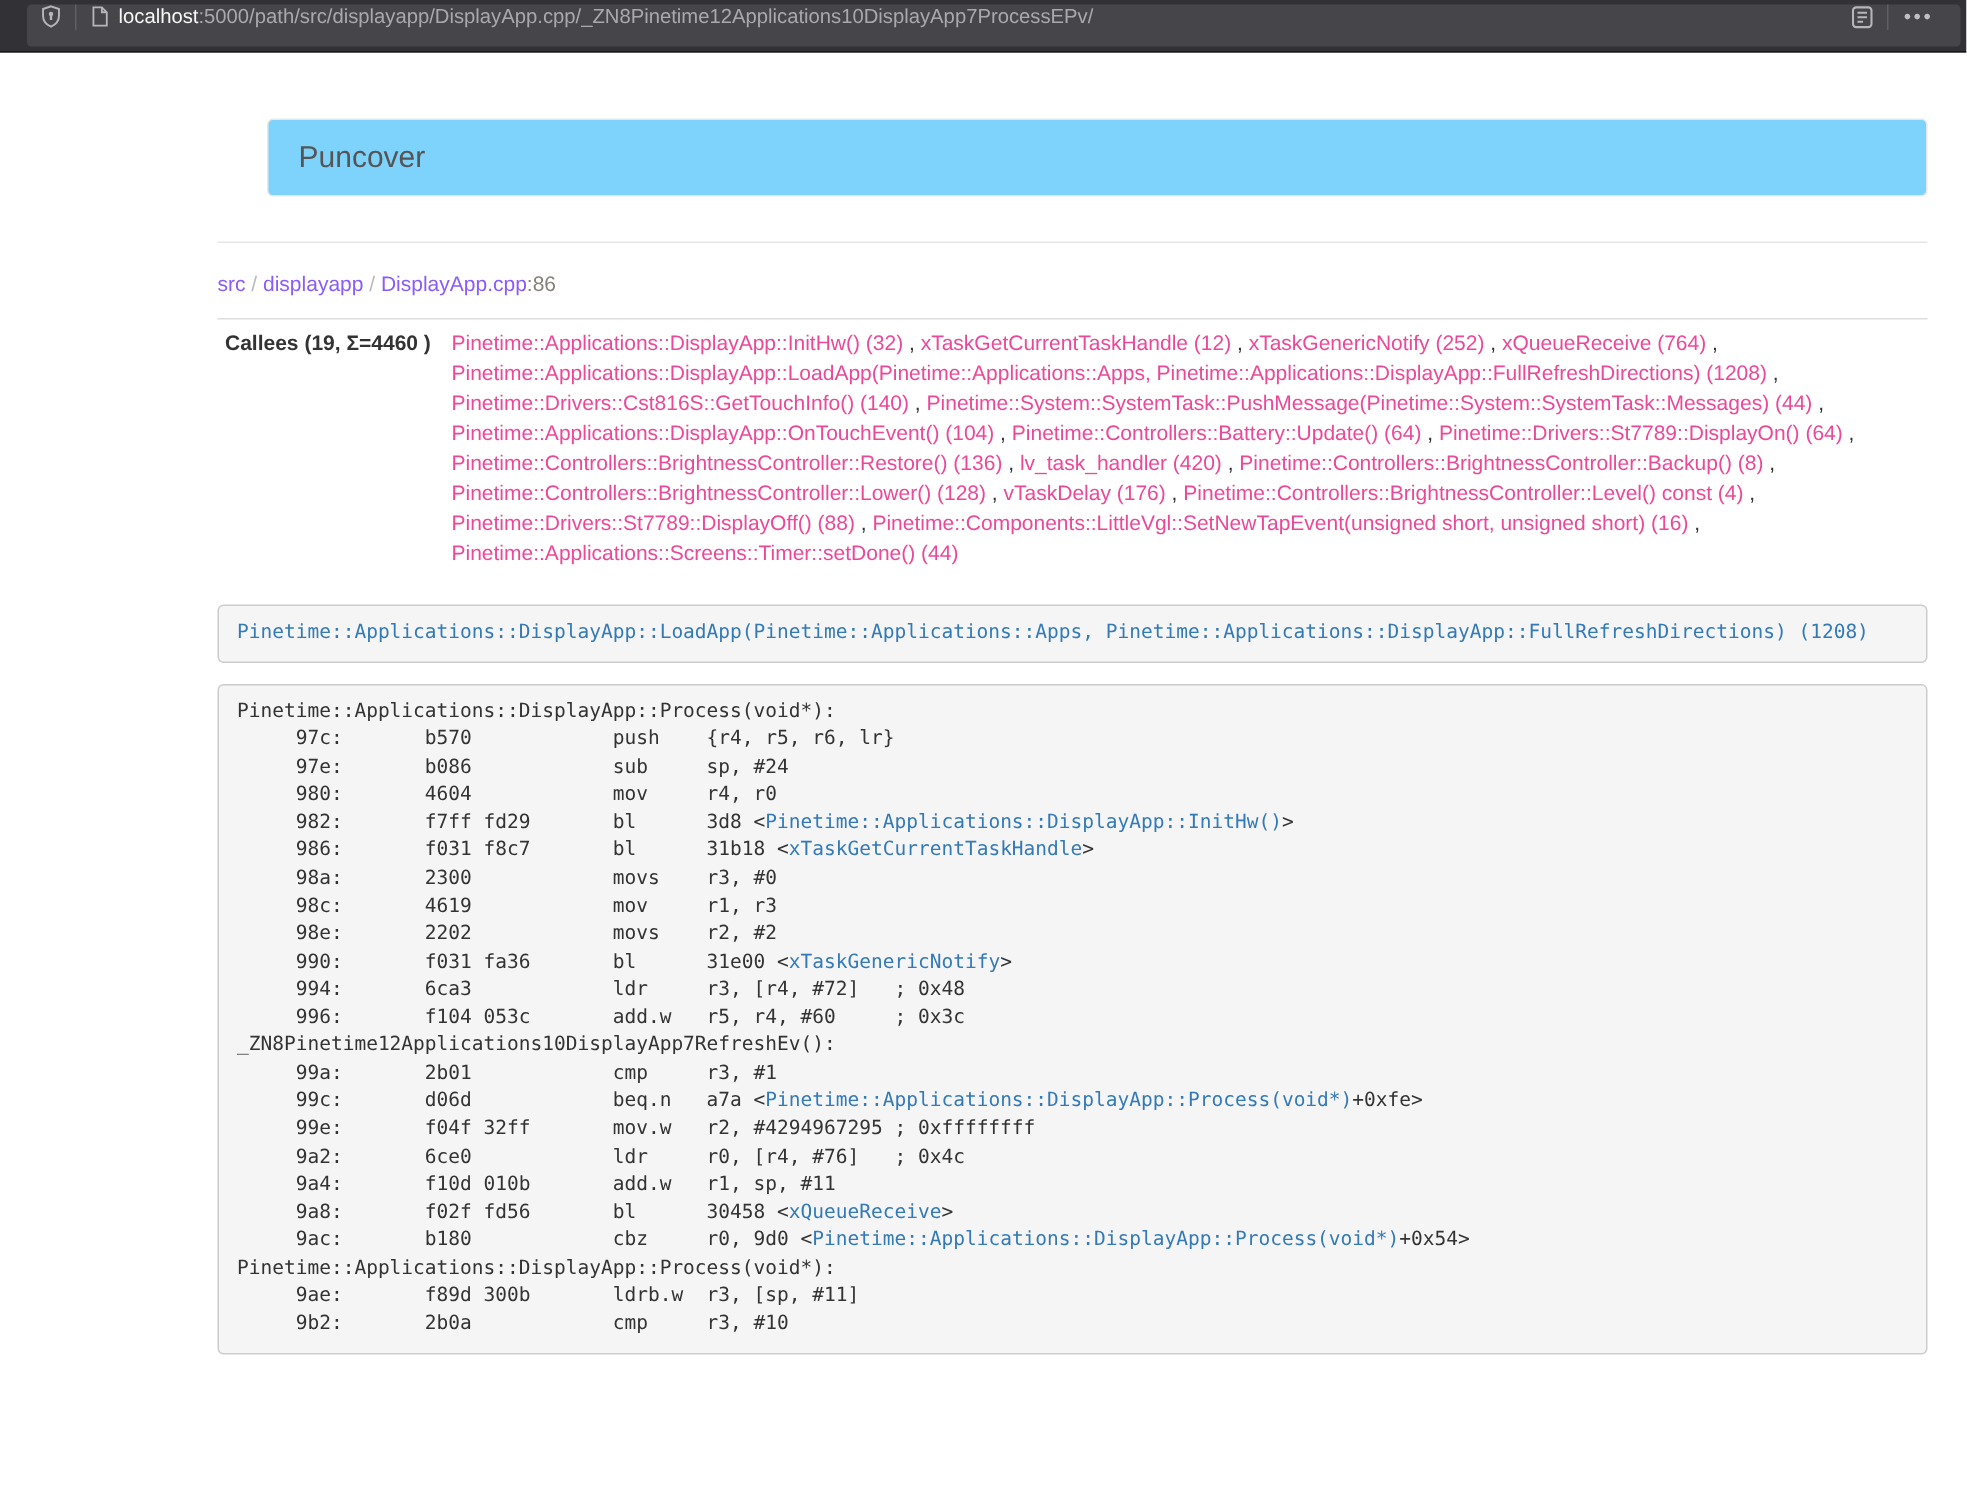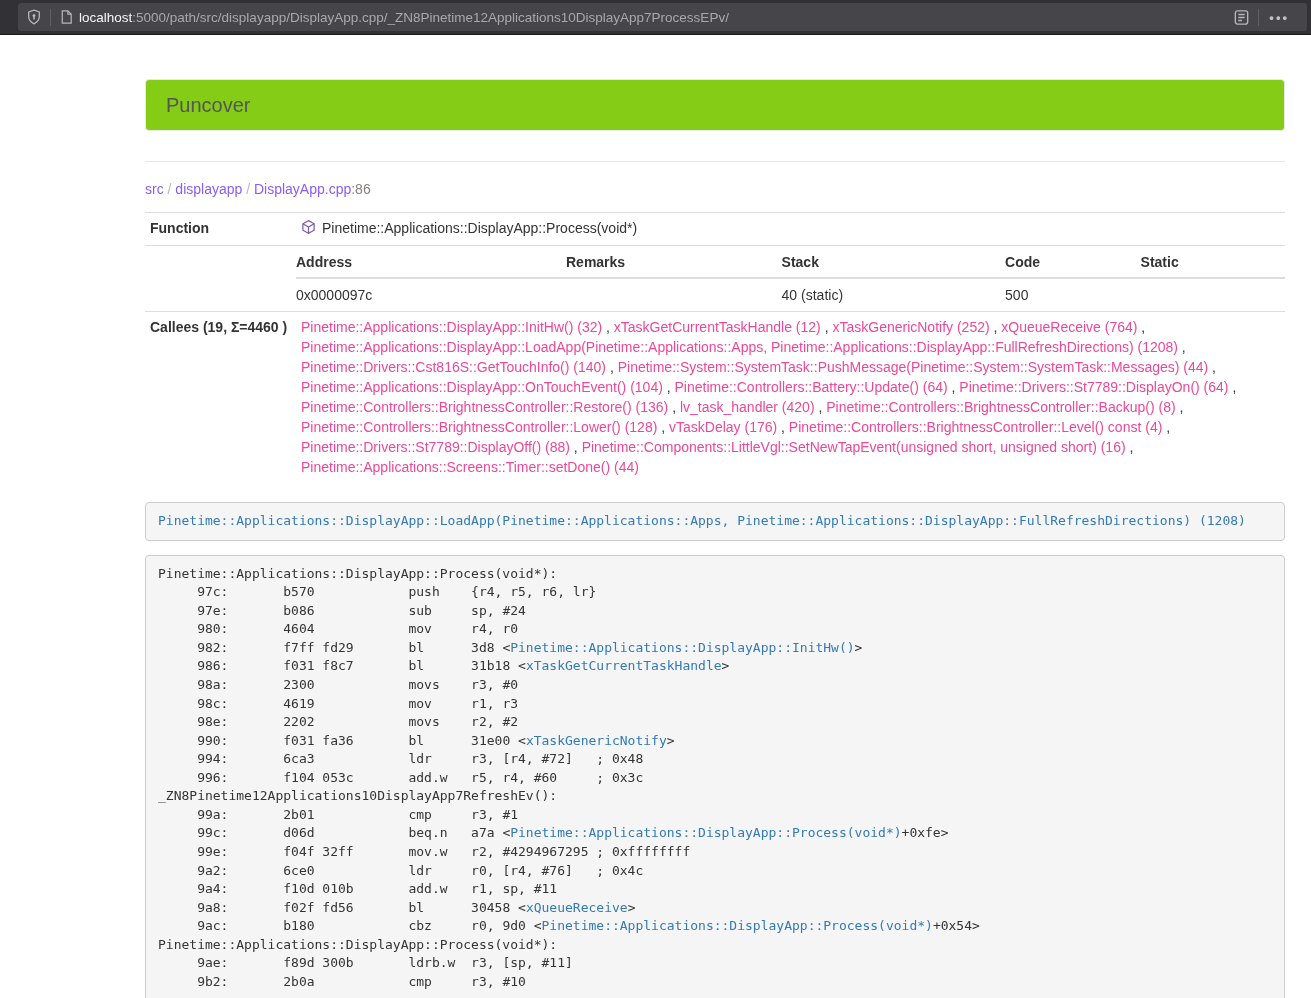--- a/index.html
+++ b/index.html
@@ -9,33 +9,33 @@
     font-family:"Liberation Sans", sans-serif; font-size:14px; color:#333;
   }
 
   
   .chrome {
     height:35px; background:#323236; border-bottom:1px solid #18181b;
     display:flex; align-items:center; padding:0 4px 0 18px;
   }
   .urlbar {
     flex:1; height:28px; background:#45454a; border-radius:3px;
-    display:flex; align-items:center; padding:0 8px; min-width:0;
+    display:flex; padding:0 8px; min-width:0;
   }
   .urlbar svg { flex:none; }
   .vdiv { width:1px; height:17px; background:#5f5f64; margin:0 8px; flex:none; }
   .url { font-size:13.5px; color:#a9a9ad; margin-left:5px; white-space:nowrap; overflow:hidden; }
   .url .host { color:#f7f7f8; }
   .grow { flex:1; }
   .dots { color:#c0c0c4; font-size:13px; font-weight:bold; letter-spacing:2px; margin:0 10px 0 2px; flex:none; }
 
   
   .page { margin:0 26px 0 145px; padding-top:44px; }
 
-  .well { background:#84cc16; border:1px solid #e7e7e7; border-radius:4px; padding:14px 20px; }
+  .well { background:#7dd3fc; border:1px solid #e7e7e7; border-radius:4px; padding:14px 20px;margin-left:33px; }
   .title { font-size:20px; color:#555; line-height:22px; }
 
   hr.rule { border:0; border-top:1px solid #e6e6e6; margin:30px 0 17px; }
 
   .breadcrumb { margin-bottom:13px; line-height:20px; }
   .breadcrumb a { color:#8b5cf6; text-decoration:none; }
   .sep { color:#b9b9b9; }
   .muted { color:#86817b;margin-top:41px; }
 
   
@@ -106,56 +106,20 @@
     <div class="title">Puncover</div>
   </div>
 
   <hr class="rule">
 
   <div class="breadcrumb"><a href="#">src</a><span class="sep"> / </span><a href="#">displayapp</a><span class="sep"> / </span><a href="#">DisplayApp.cpp</a><span class="muted">:86</span></div>
 
   <table class="tbl">
     <tbody>
       <tr>
-        <th class="rowlabel">Function</th>
-        <td>
-          <span class="cube">
-            <svg width="15" height="16" viewBox="0 0 16 16">
-              <path d="M8 1.2 L14 4.6 V11.4 L8 14.8 L2 11.4 V4.6 Z" fill="none" stroke="#7d5ba6" stroke-width="1.3"></path>
-              <path d="M2 4.6 L8 8 L14 4.6 M8 8 V14.8" fill="none" stroke="#7d5ba6" stroke-width="1.3"></path>
-            </svg>
-          </span><span>Pinetime::Applications::DisplayApp::Process(void*)</span>
-        </td>
-      </tr>
-      <tr>
-        <th class="rowlabel"></th>
-        <td class="stats-cell">
-          <table class="stats">
-            <thead>
-              <tr>
-                <th class="c1">Address</th>
-                <th class="c2">Remarks</th>
-                <th class="c3">Stack</th>
-                <th class="c4">Code</th>
-                <th class="c5">Static</th>
-              </tr>
-            </thead>
-            <tbody>
-              <tr>
-                <td>0x0000097c</td>
-                <td></td>
-                <td>40 (static)</td>
-                <td>500</td>
-                <td></td>
-              </tr>
-            </tbody>
-          </table>
-        </td>
-      </tr>
-      <tr>
         <th class="rowlabel">Callees (19, Σ=4460 )</th>
         <td class="callees"><a href="#">Pinetime::Applications::DisplayApp::InitHw() (32)</a> , <a href="#">xTaskGetCurrentTaskHandle (12)</a> , <a href="#">xTaskGenericNotify (252)</a> , <a href="#">xQueueReceive (764)</a> , <a href="#">Pinetime::Applications::DisplayApp::LoadApp(Pinetime::Applications::Apps, Pinetime::Applications::DisplayApp::FullRefreshDirections) (1208)</a> , <a href="#">Pinetime::Drivers::Cst816S::GetTouchInfo() (140)</a> , <a href="#">Pinetime::System::SystemTask::PushMessage(Pinetime::System::SystemTask::Messages) (44)</a> , <a href="#">Pinetime::Applications::DisplayApp::OnTouchEvent() (104)</a> , <a href="#">Pinetime::Controllers::Battery::Update() (64)</a> , <a href="#">Pinetime::Drivers::St7789::DisplayOn() (64)</a> , <a href="#">Pinetime::Controllers::BrightnessController::Restore() (136)</a> , <a href="#">lv_task_handler (420)</a> , <a href="#">Pinetime::Controllers::BrightnessController::Backup() (8)</a> , <a href="#">Pinetime::Controllers::BrightnessController::Lower() (128)</a> , <a href="#">vTaskDelay (176)</a> , <a href="#">Pinetime::Controllers::BrightnessController::Level() const (4)</a> , <a href="#">Pinetime::Drivers::St7789::DisplayOff() (88)</a> , <a href="#">Pinetime::Components::LittleVgl::SetNewTapEvent(unsigned short, unsigned short) (16)</a> , <a href="#">Pinetime::Applications::Screens::Timer::setDone() (44)</a></td>
       </tr>
     </tbody>
   </table>
 
   <pre class="codebox box1"><a href="#">Pinetime::Applications::DisplayApp::LoadApp(Pinetime::Applications::Apps, Pinetime::Applications::DisplayApp::FullRefreshDirections) (1208)</a></pre>
 
   <pre class="codebox asm">Pinetime::Applications::DisplayApp::Process(void*):
      97c:	b570      	push	{r4, r5, r6, lr}

